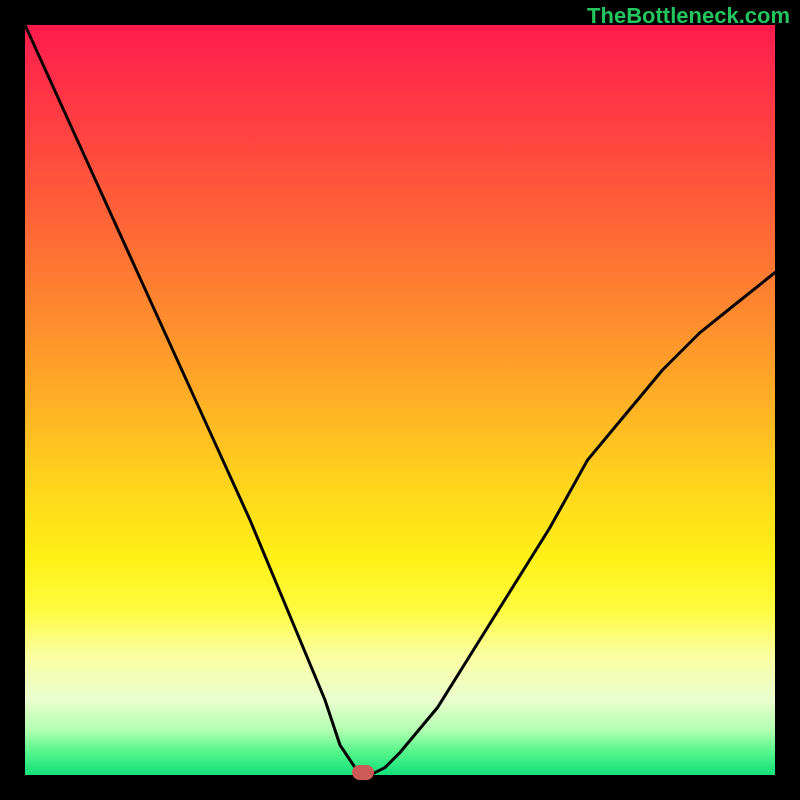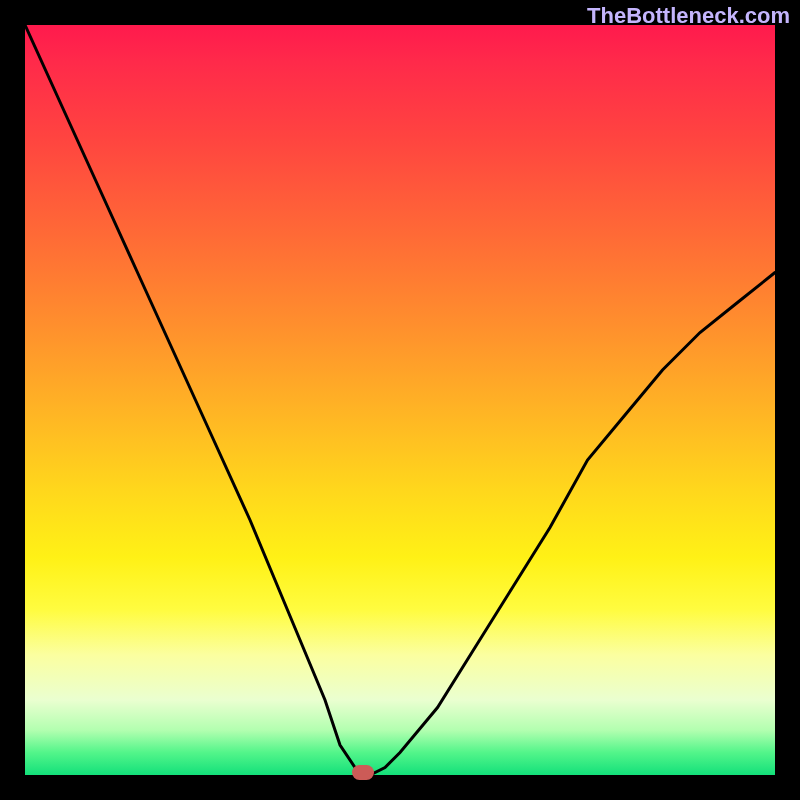--- a/index.html
+++ b/index.html
@@ -13,21 +13,21 @@
   position: relative;
   background: #000;
 }
 .watermark {
   position: absolute;
   top: 3px;
   right: 10px;
   font-family: Arial, Helvetica, sans-serif;
   font-size: 22px;
   font-weight: bold;
-  color: #c4b5fd;
+  color: #22c55e;
   z-index: 10;
 }
 .plot {
   position: absolute;
   left: 25px;
   top: 25px;
   width: 750px;
   height: 750px;
   background: linear-gradient(to bottom,
     #ff1a4d 0%,

